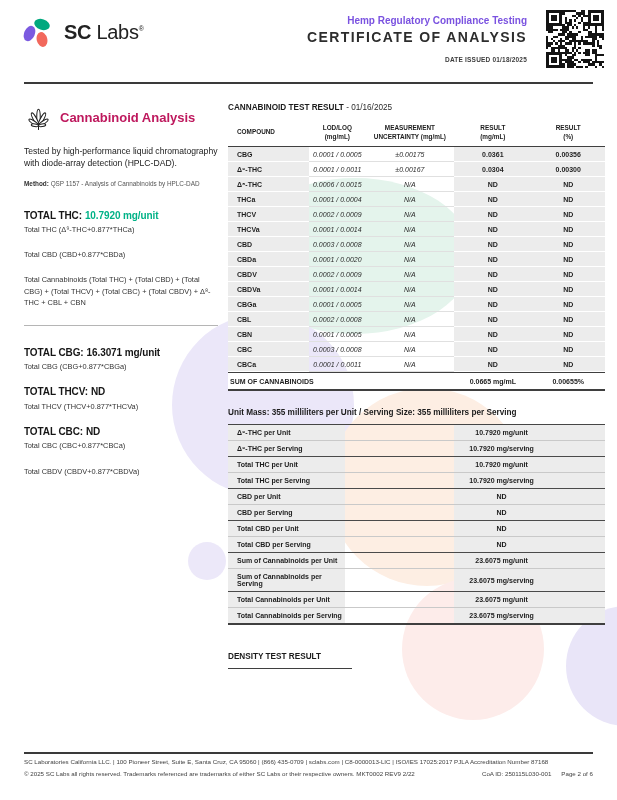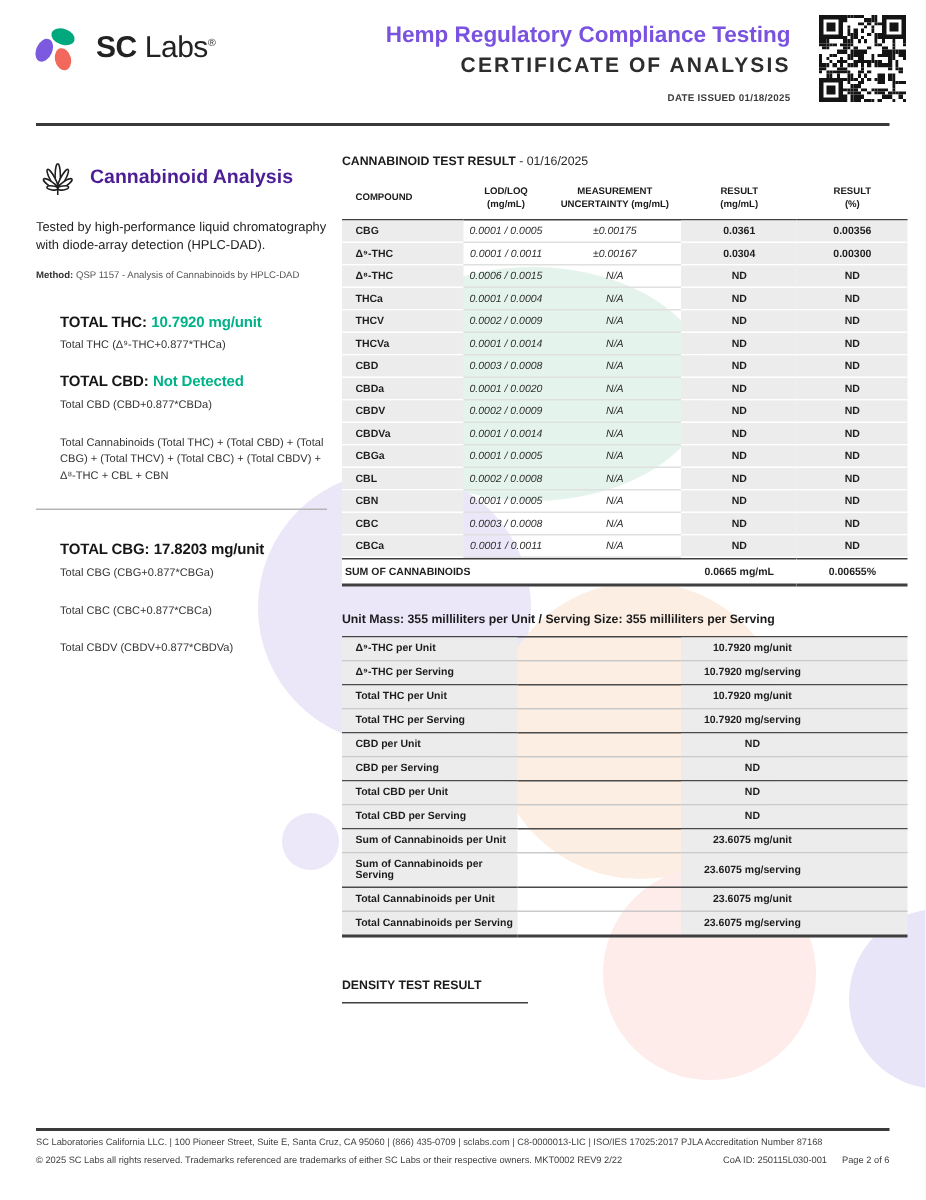--- a/index.html
+++ b/index.html
@@ -19,45 +19,45 @@
   .blob-pink{left:402px;top:578px;width:142px;height:142px;background:#fdecea;}
   .blob-lav2{left:566px;top:606px;width:120px;height:120px;background:#e9e5f8;}
   .blob-lav3{left:188px;top:542px;width:38px;height:38px;background:#ece8f9;}
 
   
   .logo{position:absolute;left:22px;top:16px;display:flex;align-items:center;gap:8px;z-index:2;}
   .logo-text{font-size:20px;letter-spacing:-0.3px;color:#222;}
   .logo-text b{font-weight:700;}
   .logo-text .reg{font-size:7px;vertical-align:super;}
   .hdr-right{position:absolute;right:90px;top:15px;text-align:right;z-index:2;}
-  .program{font-size:15px;font-weight:700;color:var(--brand-purple);}
+  .program{font-size:10px;font-weight:700;color:var(--brand-purple);}
   .coa-title{font-size:14px;font-weight:700;letter-spacing:1.4px;color:#2d2d2d;margin-top:3px;}
   .date-issued{font-size:6.5px;font-weight:700;color:#3c3c3c;margin-top:11px;letter-spacing:.2px;}
   .qr{position:absolute;top:10px;right:13px;width:58px;height:58px;z-index:2;}
   .qr-grid{display:grid;width:100%;height:100%;grid-template-columns:repeat(25,1fr);grid-template-rows:repeat(25,1fr);}
   .qr-grid i{display:block;}
   .qr-grid i.b{background:#141414;}
   .qr-grid i.w{background:#fff;}
   .finder{position:absolute;width:16px;height:16px;border:3px solid #141414;background:#fff;}
   .finder::after{content:"";position:absolute;inset:2px;background:#141414;}
   .f-tl{top:0;left:0}.f-tr{top:0;right:0}.f-bl{bottom:0;left:0}
   .hdr-rule{position:absolute;left:24px;right:24px;top:82px;height:1.5px;background:#3a3a3a;z-index:2;}
 
   
   .main{position:absolute;top:96px;left:24px;width:581px;display:flex;z-index:1;}
   .left{width:194px;flex:none;}
   .right{flex:1;margin-left:10px;}
 
   
   .la-head{display:flex;align-items:center;gap:7px;margin-top:7px;}
-  .la-head h2{font-size:13px;font-weight:700;margin:0;color:#4c1d95;}
+  .la-head h2{font-size:13px;font-weight:700;margin:0;color:#be185d;}
   .desc{font-size:8.6px;line-height:1.42;color:#222;margin:13px 0 0;}
   .method{font-size:6.4px;color:#555;margin:10px 0 0;line-height:1.45;}
   .method b{color:#333;}
-  .totals{margin-top:21px;margin-left:16px;}
+  .totals{margin-top:21px;}
   .tblock{margin-bottom:14px;}
   .tline{font-size:10px;font-weight:700;color:#161616;letter-spacing:-0.1px;white-space:nowrap;}
   .tvalue{margin-left:3px;}
   .tvalue.teal{color:var(--accent-teal);}
   .tsub{font-size:7.4px;color:#333;margin-top:3.5px;line-height:1.5;}
   .l-divider{height:1px;background:#b5b5b5;margin:17px 0 15px;}
 
   
   .sec-title{font-size:8.2px;font-weight:700;color:#1c1c1c;margin:7px 0 0;}
   .st-d{font-weight:400;color:#2a2a2a;}
@@ -771,34 +771,38 @@
         <h2>Cannabinoid Analysis</h2>
       </div>
       <p class="desc">Tested by high-performance liquid chromatography with diode-array detection (HPLC-DAD).</p>
       <p class="method"><b>Method:</b> <span>QSP 1157 - Analysis of Cannabinoids by HPLC-DAD</span></p>
       <div class="totals" id="totals1">
           <div class="tblock">
             <div class="tline"><span>TOTAL THC:</span><span class="tvalue teal">10.7920 mg/unit</span></div>
             <div class="tsub">Total THC (Δ⁹-THC+0.877*THCa)</div>
           </div>
           <div class="tblock">
-            <div class="tline"><span>TOTAL CBD:</span><span class="tvalue teal">Not Detected</span></div>
             <div class="tsub">Total CBD (CBD+0.877*CBDa)</div>
           </div>
           <div class="tblock">
             <div class="tsub">Total Cannabinoids (Total THC) + (Total CBD) + (Total CBG) + (Total THCV) + (Total CBC) + (Total CBDV) + Δ⁸-THC + CBL + CBN</div>
           </div>
         </div>
       <div class="l-divider"></div>
       <div class="totals" id="totals2">
           <div class="tblock">
-            <div class="tline"><span>TOTAL CBG:</span><span class="tvalue">17.8203 mg/unit</span></div>
+            <div class="tline"><span>TOTAL CBG:</span><span class="tvalue">16.3071 mg/unit</span></div>
             <div class="tsub">Total CBG (CBG+0.877*CBGa)</div>
           </div>
           <div class="tblock">
+            <div class="tline"><span>TOTAL THCV:</span><span class="tvalue">ND</span></div>
+            <div class="tsub">Total THCV (THCV+0.877*THCVa)</div>
+          </div>
+          <div class="tblock">
+            <div class="tline"><span>TOTAL CBC:</span><span class="tvalue">ND</span></div>
             <div class="tsub">Total CBC (CBC+0.877*CBCa)</div>
           </div>
           <div class="tblock">
             <div class="tsub">Total CBDV (CBDV+0.877*CBDVa)</div>
           </div>
         </div>
     </aside>
 
     <section class="right">
       <h3 class="sec-title"><span>CANNABINOID TEST RESULT</span> <span class="st-d">- 01/16/2025</span></h3>

